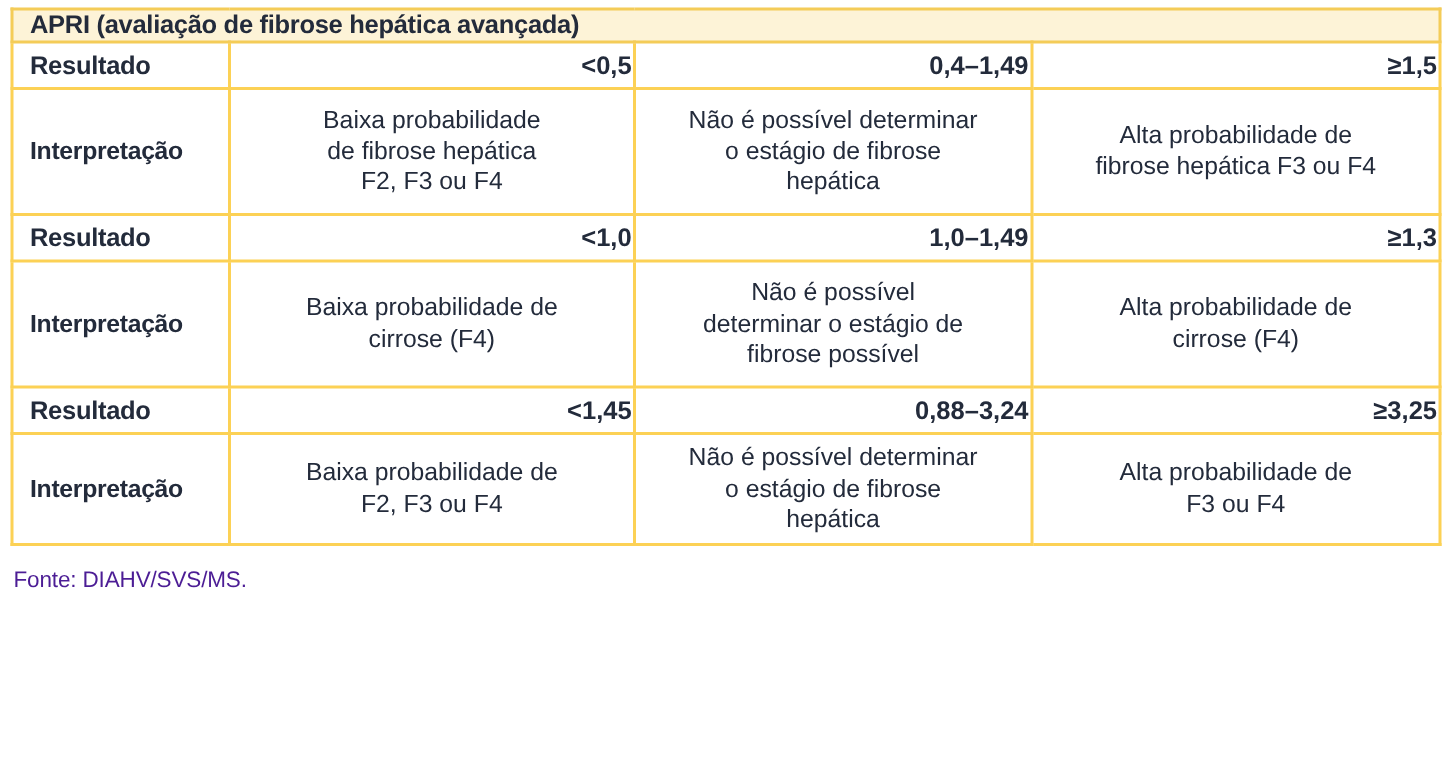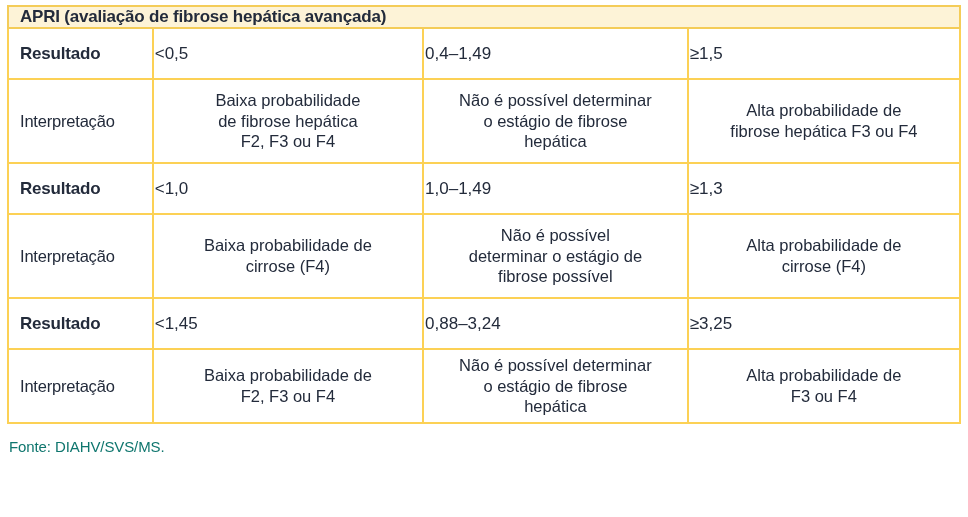--- a/index.html
+++ b/index.html
@@ -29,51 +29,51 @@
     background: #FDF3D7;
     border-color: #F4CC58;
     font-weight: bold;
     font-size: 17px;
     padding: 0 0 0 11px;
     height: 20px;
     letter-spacing: -0.2px;
   }
   tr.result-row td {
     background: #ffffff;
-    height: 51px;
+    height: 31px;
     font-size: 17px;
   }
   tr.interp-row td {
     background: #ffffff;
     font-size: 16.5px;
     line-height: 1.25;
   }
   td.row-label {
     text-align: left;
     padding-left: 11px;
     letter-spacing: -0.2px;
   }
   tr.result-row td.row-label { font-weight: bold; }
-  tr.interp-row td.row-label { font-weight: normal; }
+  tr.interp-row td.row-label { font-weight: bold; }
   td.value-cell {
-    text-align: left;
-    font-weight: normal;
+    text-align: right;
+    font-weight: bold;
     margin-left: 40px;
   }
   td.interp-cell {
     text-align: center;
     white-space: pre-line;
     padding: 4px 16px;
   }
   .h-84 td { height: 84px; }
   .h-74 td { height: 74px; }
   .source-note {
     margin: 14px 0 0 2px;
     font-size: 15px;
-    color: #0f766e;
+    color: #4c1d95;
     letter-spacing: -0.1px;
   }
 </style>
 </head>
 <body>
 
 <div class="page">
   <table class="score-table">
     <colgroup>
       <col style="width:15.2%">

